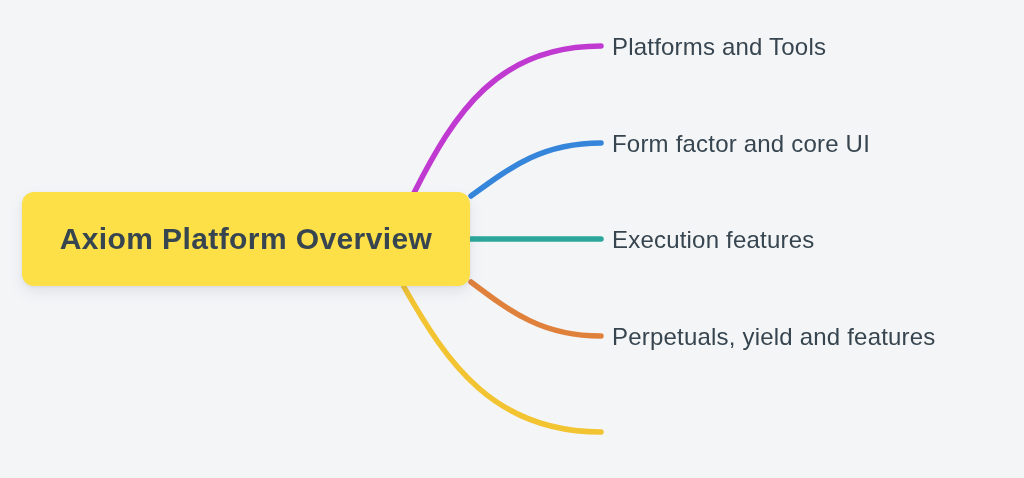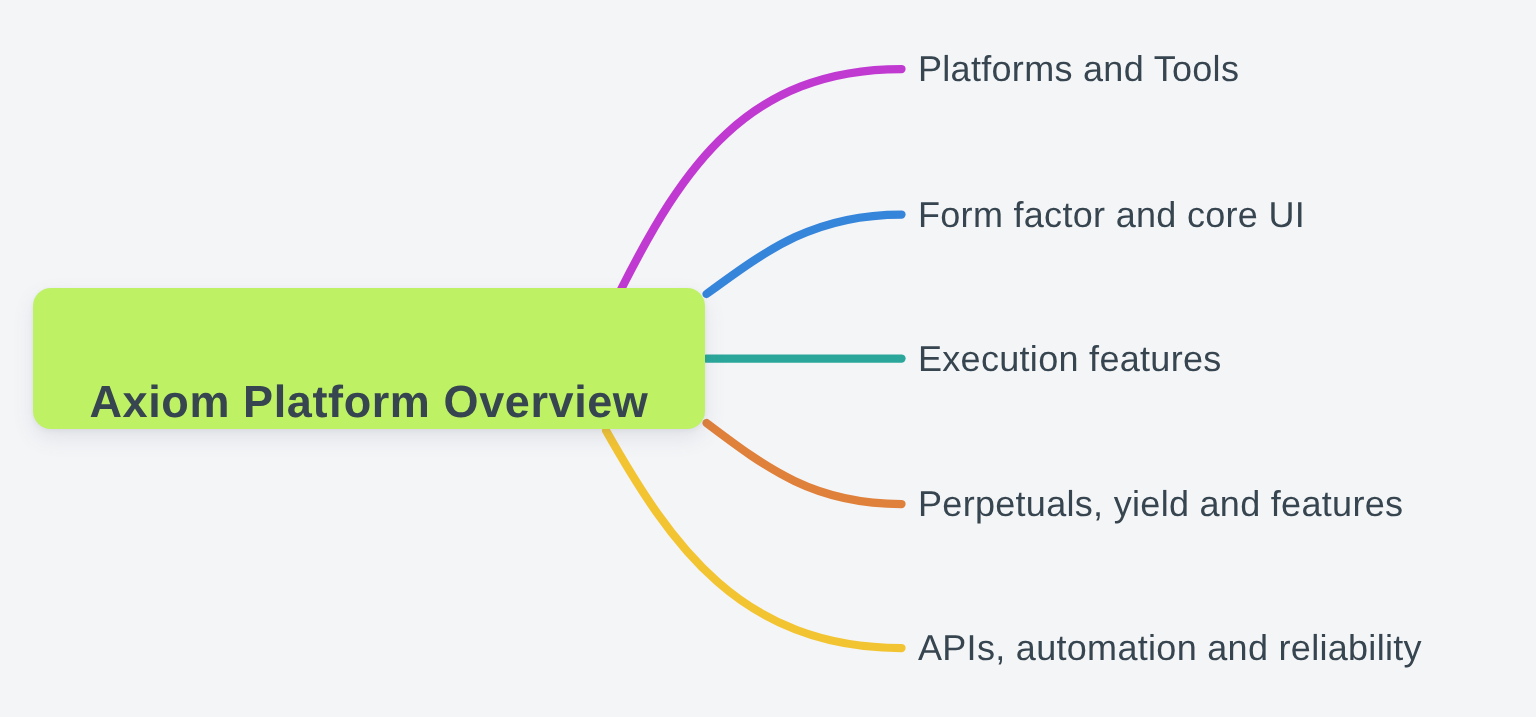--- a/index.html
+++ b/index.html
@@ -24,25 +24,25 @@
     fill: none;
     stroke-width: 5.5;
     stroke-linecap: round;
   }
   .root-node {
     position: absolute;
     left: 22px;
     top: 192px;
     width: 448px;
     height: 94px;
-    background: #bef264;
+    background: #fde047;
     border-radius: 12px;
     box-shadow: 0 6px 14px rgba(90, 100, 120, 0.12), 0 1px 3px rgba(90, 100, 120, 0.08);
     display: flex;
-    align-items: flex-end;
+    align-items: center;
     justify-content: center;
     box-sizing: border-box;
     cursor: pointer;
   }
   .root-node .root-label {
     font-size: 30px;
     font-weight: 600;
     letter-spacing: 0.4px;
     color: #36454f;
     white-space: nowrap;
@@ -78,15 +78,14 @@
   </svg>
 
   <div class="root-node">
     <span class="root-label">Axiom Platform Overview</span>
   </div>
 
   <div class="branch-label b0">Platforms and Tools</div>
   <div class="branch-label b1">Form factor and core UI</div>
   <div class="branch-label b2">Execution features</div>
   <div class="branch-label b3">Perpetuals, yield and features</div>
-  <div class="branch-label b4">APIs, automation and reliability</div>
 
 </div>
 
 </body></html>

